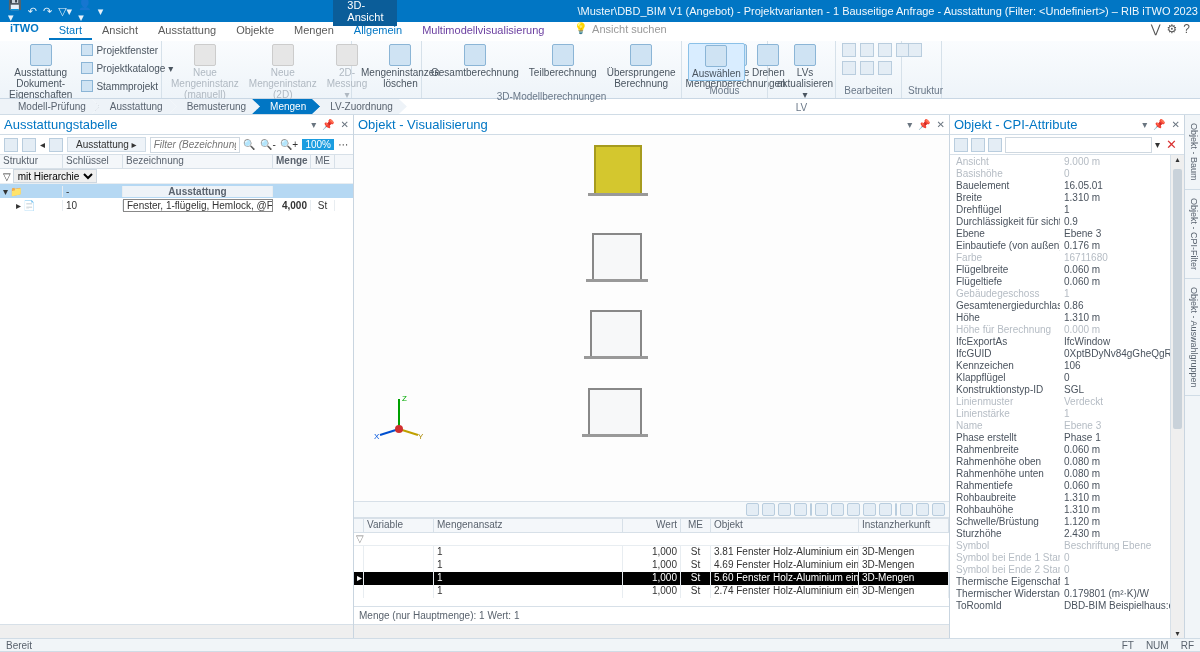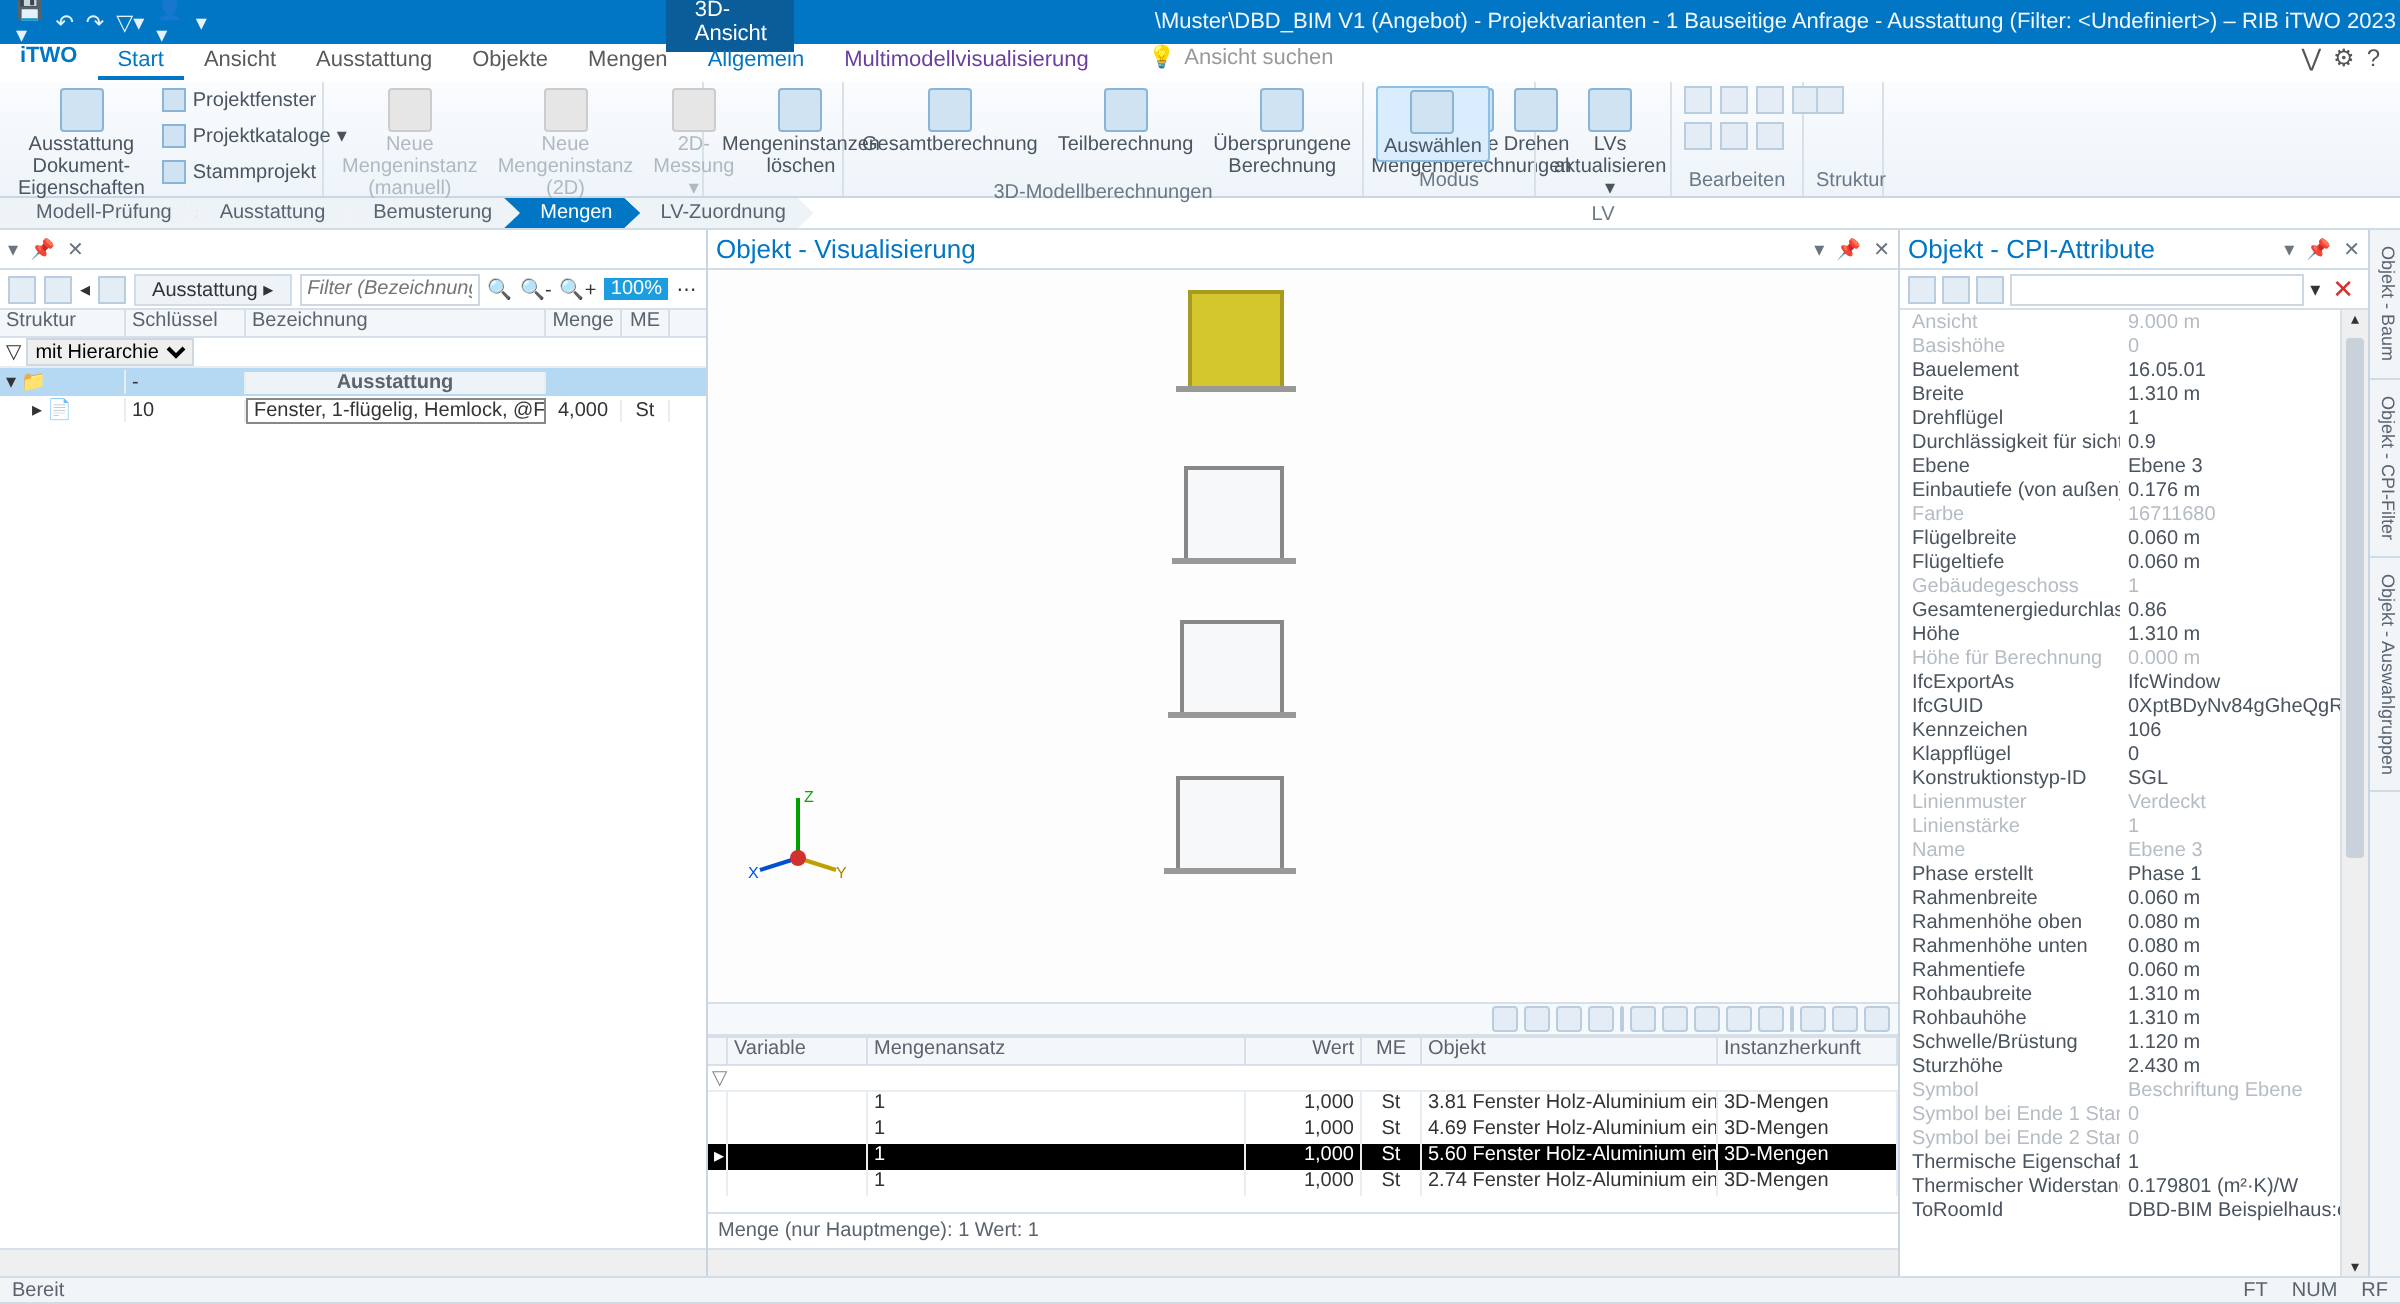--- a/index.html
+++ b/index.html
@@ -62,21 +62,21 @@
 
 .austoolbar { height: 20px; display: flex; align-items: center; gap: 4px; padding: 0 4px; border-bottom: 1px solid #d7e0e8; font-size: 10px; }
 .austoolbar .ic { width: 14px; height: 14px; background: #e4edf5; border: 1px solid #b9cdde; }
 .austoolbar .crumbmini { padding: 1px 8px; background: #eef3f8; border: 1px solid #d0dce6; }
 .austoolbar input { height: 16px; font-size: 10px; border: 1px solid #cfd8e0; padding: 0 3px; font-style: italic; color: #999; }
 .austoolbar .zoomv { width: 32px; background: #1b9de0; color: #fff; text-align: center; font-style: normal; }
 
 
 .treelisthdr { display: flex; background: #f4f7fa; border-bottom: 1px solid #d7e0e8; font-size: 10px; height: 14px; }
 .treelisthdr div { border-right: 1px solid #d7e0e8; padding: 0 3px; color: #5a636e; }
-.c-struct { width: 63px; } .c-key { width: 60px; } .c-desc { width: 150px; } .c-qty { width: 38px; text-align: center; } .c-me { width: 24px; text-align: center; }
+.c-struct { width: 63px; } .c-key { width: 60px; } .c-desc { width: 150px; } .c-qty { width: 38px; text-align: right; font-weight: bold; } .c-me { width: 24px; text-align: center; }
 
 .treerow { display: flex; font-size: 10px; height: 14px; align-items: center; }
 .treerow div { border-right: 1px solid #e8edf1; padding: 0 3px; overflow: hidden; white-space: nowrap; }
 .treerow.sel { background: #b5d8f3; }
 .treerow.sel2 { background: #fff; }
 .titlerow { background: #eef3f8; font-weight: bold; color: #5a636e; text-align: center; }
 .hiersel { height: 15px; border-bottom: 1px solid #e8edf1; display: flex; align-items: center; font-size: 10px; padding-left: 3px; gap: 2px; }
 .hiersel select { height: 14px; font-size: 10px; border: 1px solid #cfd8e0; }
 
 .scrollh { height: 14px; background: #efefef; border-top: 1px solid #d7e0e8; }
@@ -294,20 +294,21 @@
   <div class="crumb">Ausstattung</div>
   <div class="crumb">Bemusterung</div>
   <div class="crumb active">Mengen</div>
   <div class="crumb">LV-Zuordnung</div>
 </div>
 
 <div class="main">
 
   <div class="leftpane">
     <div class="panehdr">
+      <div class="title">Ausstattungstabelle</div>
       <div class="ctrls">
           <span>▾</span>
           <span>📌</span>
           <span>✕</span>
         </div>
     </div>
     <div class="austoolbar">
       <div class="ic"></div>
       <div class="ic"></div>
       <span>◂</span>

